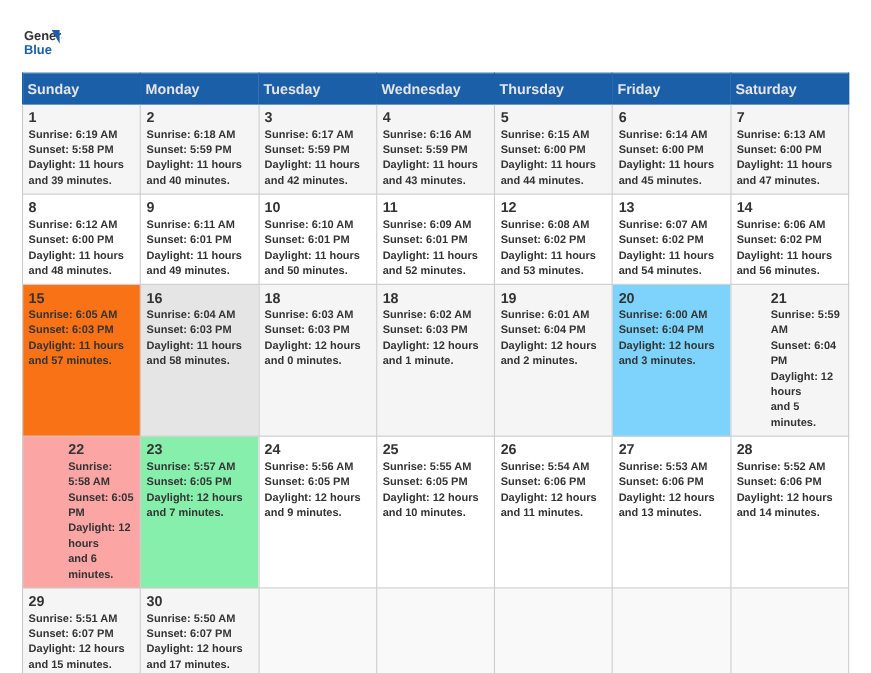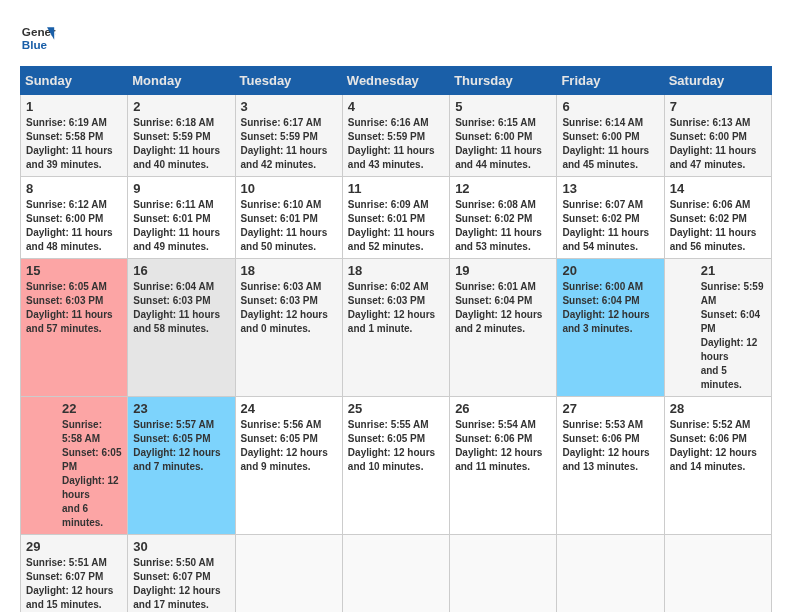--- a/index.html
+++ b/index.html
@@ -170,21 +170,21 @@
         <td style="background-color: rgb(255, 255, 255);">
           <span class="day-num">13</span>
           <div class="day-info">Sunrise: 6:07 AM<br>Sunset: 6:02 PM<br>Daylight: 11 hours<br>and 54 minutes.</div>
         </td>
         <td style="background-color: rgb(255, 255, 255);">
           <span class="day-num">14</span>
           <div class="day-info">Sunrise: 6:06 AM<br>Sunset: 6:02 PM<br>Daylight: 11 hours<br>and 56 minutes.</div>
         </td>
       </tr>
       <tr>
-        <td style="background-color: #fca5a5; margin-left: 32px;">
+        <td style="background-color: #f97316; margin-left: 32px;">
           <span class="day-num">15</span>
           <div class="day-info">Sunrise: 6:05 AM<br>Sunset: 6:03 PM<br>Daylight: 11 hours<br>and 57 minutes.</div>
         </td>
         <td style="background-color: #e5e5e5;">
           <span class="day-num">16</span>
           <div class="day-info">Sunrise: 6:04 AM<br>Sunset: 6:03 PM<br>Daylight: 11 hours<br>and 58 minutes.</div>
         </td>
         <td style="background-color: rgb(245, 245, 245);">
           <span class="day-num">18</span>
           <div class="day-info">Sunrise: 6:03 AM<br>Sunset: 6:03 PM<br>Daylight: 12 hours<br>and 0 minutes.</div>
@@ -204,21 +204,21 @@
         <td style="background-color: rgb(245, 245, 245); padding-left: 36px;">
           <span class="day-num">21</span>
           <div class="day-info">Sunrise: 5:59 AM<br>Sunset: 6:04 PM<br>Daylight: 12 hours<br>and 5 minutes.</div>
         </td>
       </tr>
       <tr>
         <td style="background-color: #fca5a5; padding-left: 41px;">
           <span class="day-num">22</span>
           <div class="day-info">Sunrise: 5:58 AM<br>Sunset: 6:05 PM<br>Daylight: 12 hours<br>and 6 minutes.</div>
         </td>
-        <td style="background-color: #7dd3fc;">
+        <td style="background-color: #86efac;">
           <span class="day-num">23</span>
           <div class="day-info">Sunrise: 5:57 AM<br>Sunset: 6:05 PM<br>Daylight: 12 hours<br>and 7 minutes.</div>
         </td>
         <td style="background-color: rgb(255, 255, 255); margin-top: 16px;">
           <span class="day-num">24</span>
           <div class="day-info">Sunrise: 5:56 AM<br>Sunset: 6:05 PM<br>Daylight: 12 hours<br>and 9 minutes.</div>
         </td>
         <td style="background-color: rgb(255, 255, 255);">
           <span class="day-num">25</span>
           <div class="day-info">Sunrise: 5:55 AM<br>Sunset: 6:05 PM<br>Daylight: 12 hours<br>and 10 minutes.</div>

